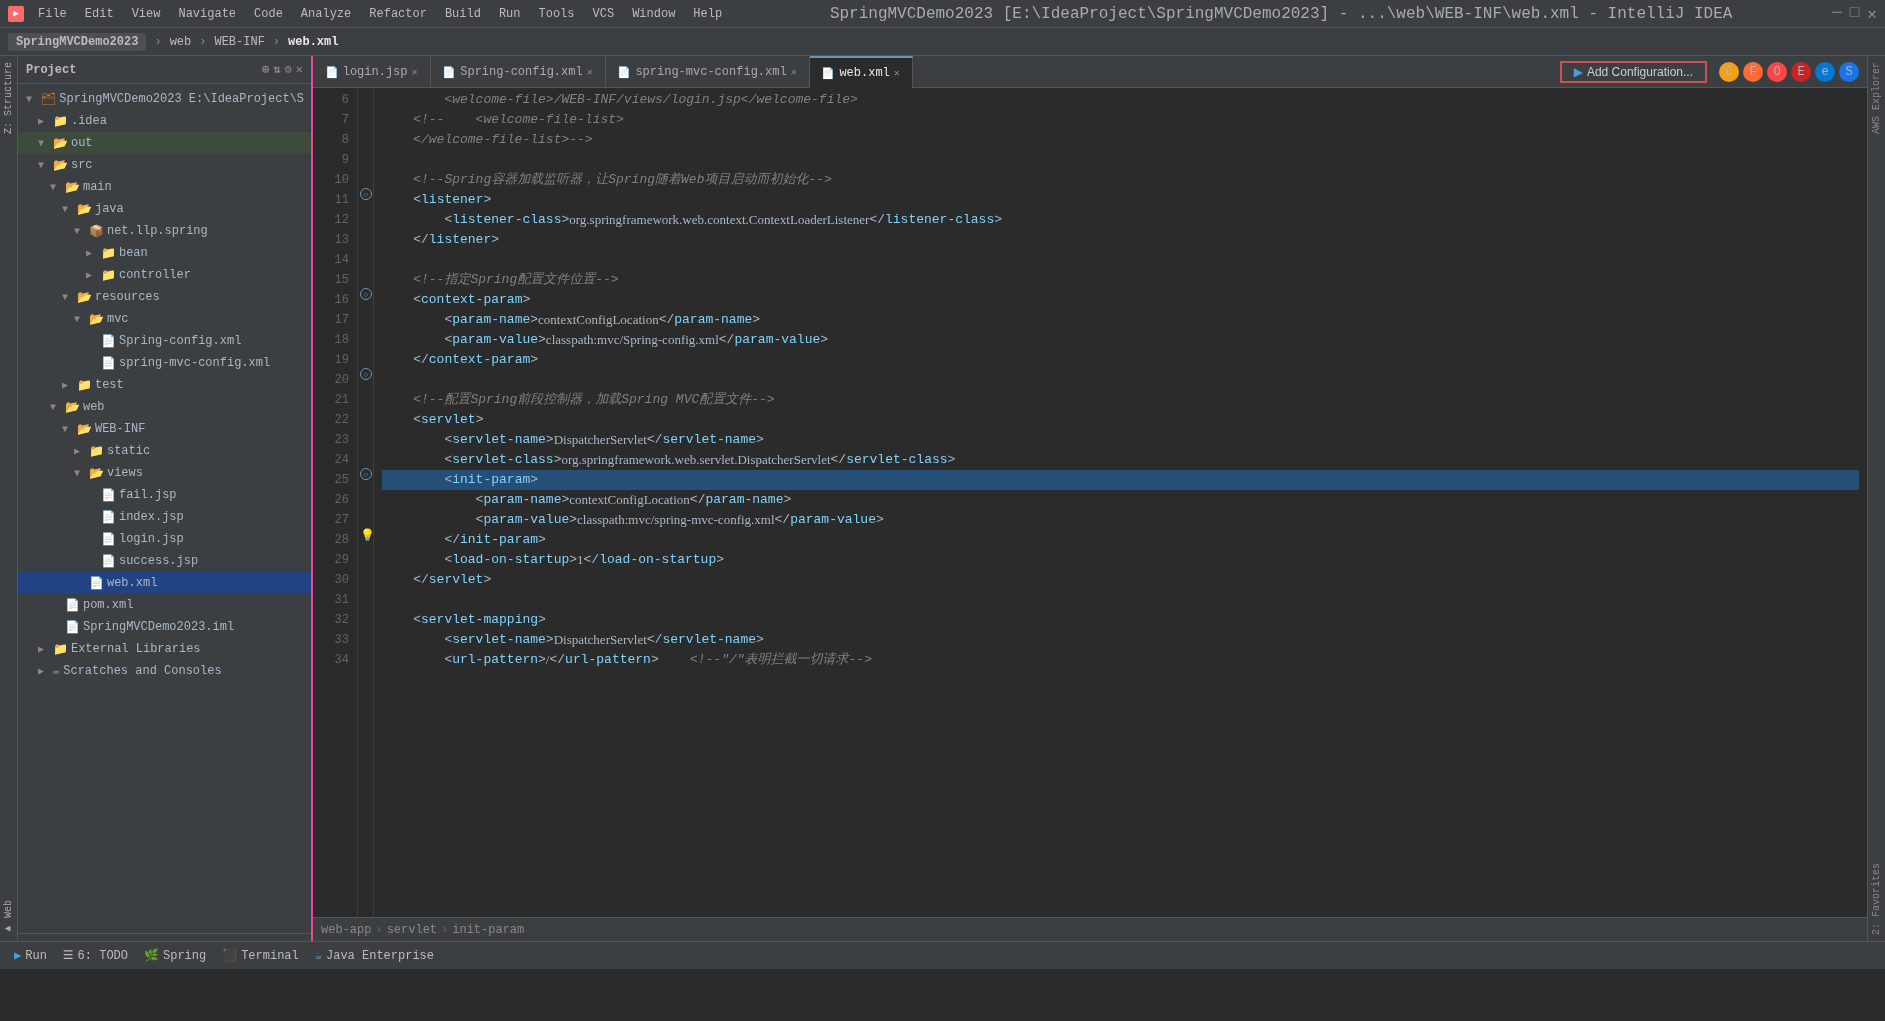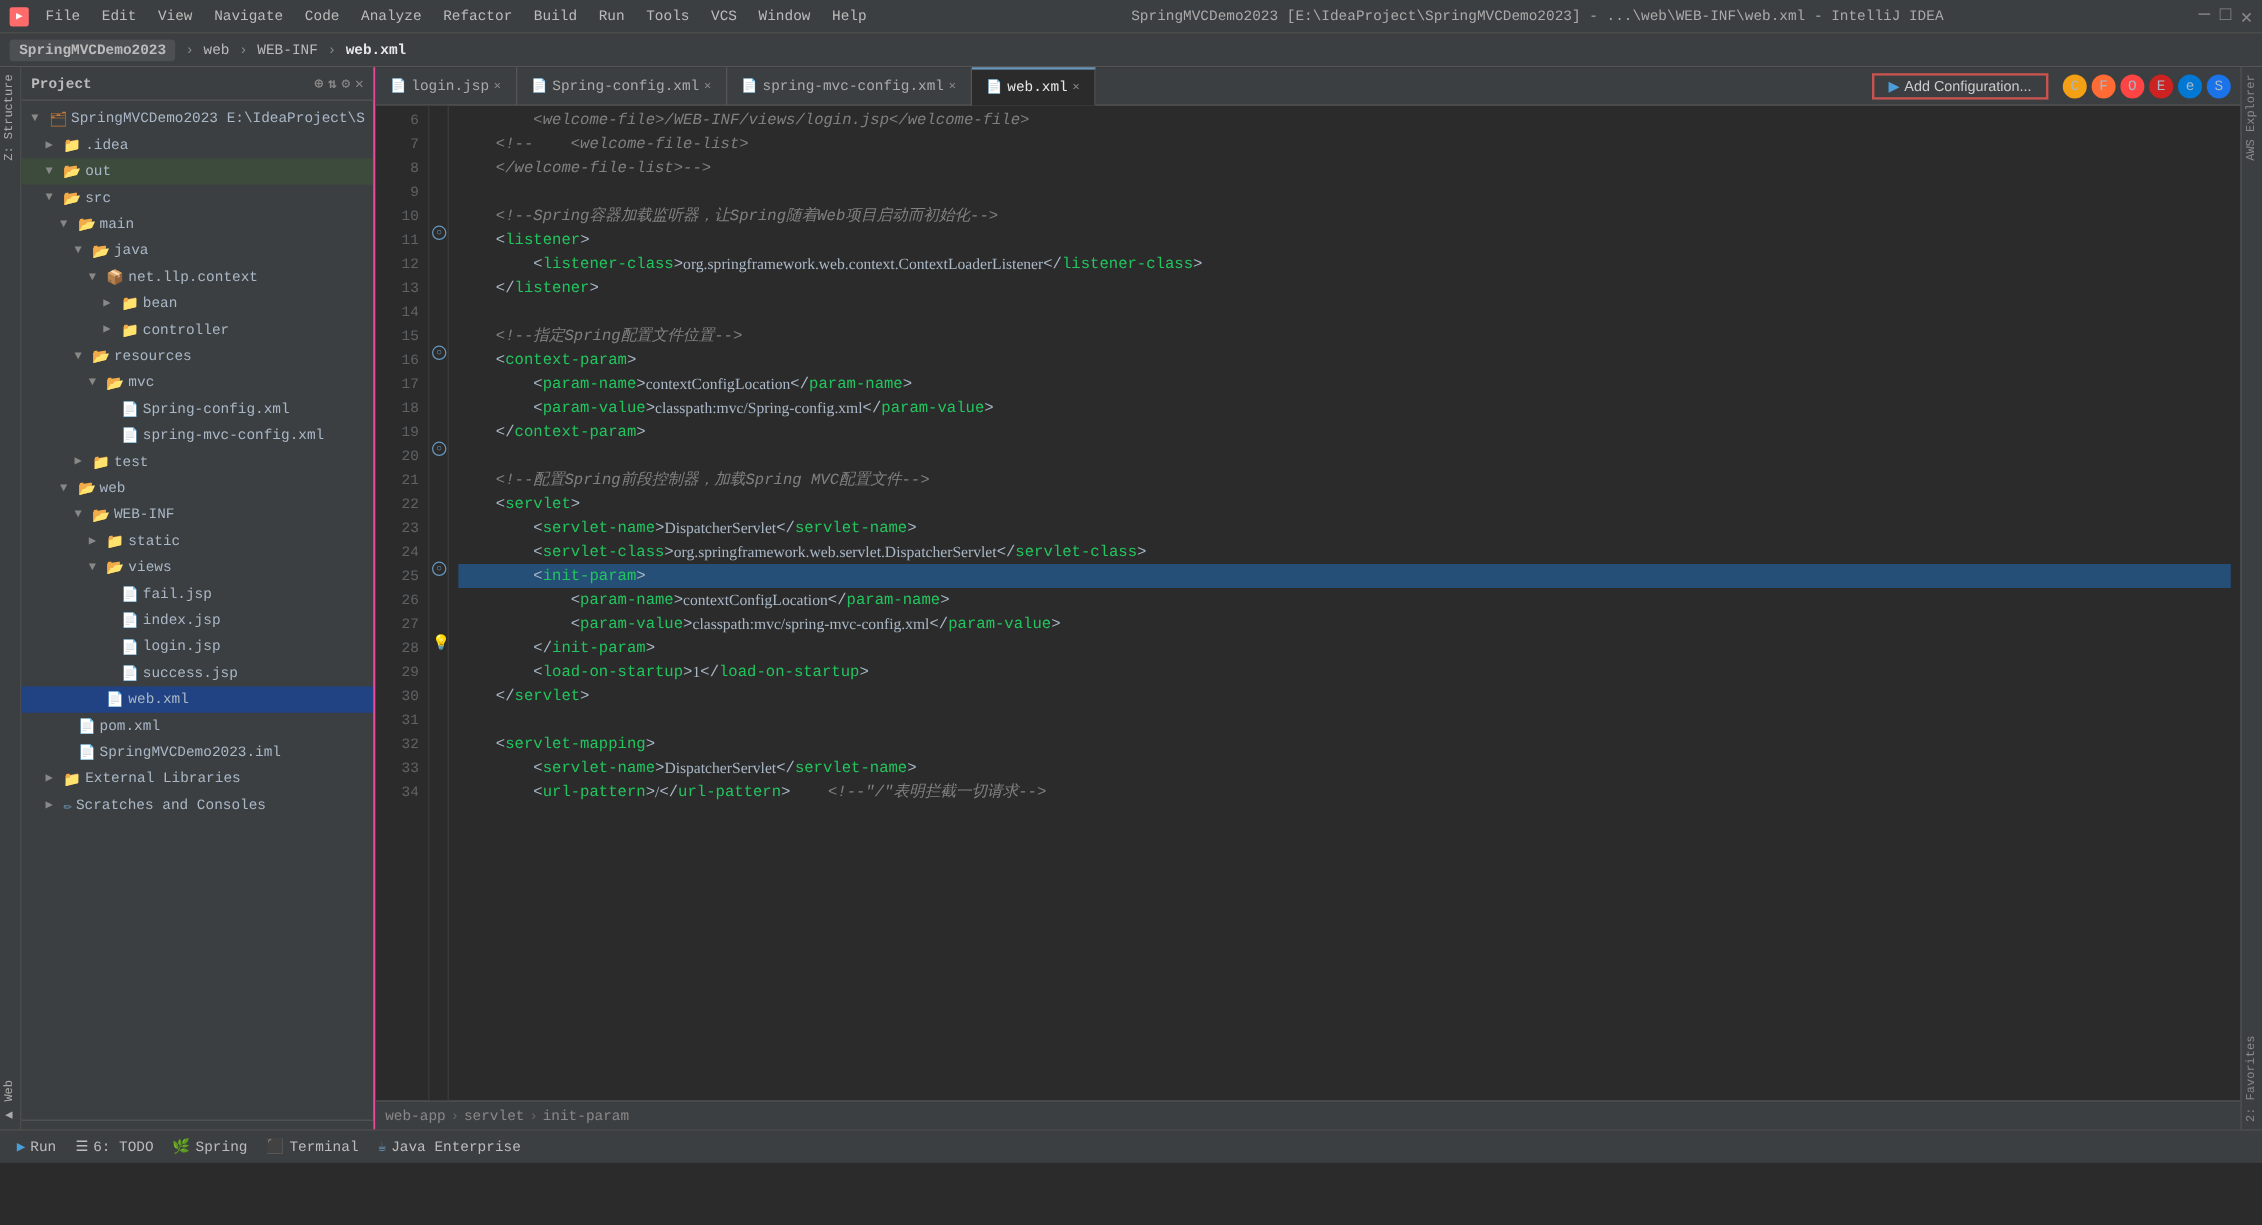--- a/index.html
+++ b/index.html
@@ -37,21 +37,21 @@
     }
     .title-bar-menu {
       padding: 2px 8px;
       color: #bbb;
       font-size: 12px;
       cursor: pointer;
     }
     .title-bar-path {
       flex: 1;
       text-align: center;
-      font-size: 12px;
+      font-size: 16px;
       color: #aaa;
     }
     .title-bar-controls {
       display: flex; gap: 4px;
     }
 
     
     .project-panel {
       width: 295px;
       background: #3c3f41;
@@ -174,21 +174,21 @@
     .code-area {
       flex: 1;
       padding: 2px 8px;
       overflow: auto;
       line-height: 20px;
       font-size: 13px;
     }
 
     
     .xml-comment { color: #808080; font-style: italic; }
-    .xml-tag { color: #22c55e; }
+    .xml-tag { color: #7dd3fc; }
     .xml-text { color: #a9b7c6; font-family: Liberation Serif, serif; }
     .xml-bracket { color: #a9b7c6; }
 
     
     .breadcrumb-bar {
       height: 24px;
       background: #3c3f41;
       border-top: 1px solid #555;
       display: flex;
       align-items: center;
@@ -326,21 +326,21 @@
 
       <div class="tree-item" style="padding-left:44px;">
         <span class="tree-arrow">▼</span>
         <span style="color:#6897bb;">📂</span>
         <span>java</span>
       </div>
 
       <div class="tree-item" style="padding-left:56px;">
         <span class="tree-arrow">▼</span>
         <span style="color:#6897bb;">📦</span>
-        <span>net.llp.context</span>
+        <span>net.llp.spring</span>
       </div>
 
       <div class="tree-item" style="padding-left:68px;">
         <span class="tree-arrow">▶</span>
         <span style="color:#6897bb;">📁</span>
         <span>bean</span>
       </div>
 
       <div class="tree-item" style="padding-left:68px;">
         <span class="tree-arrow">▶</span>

